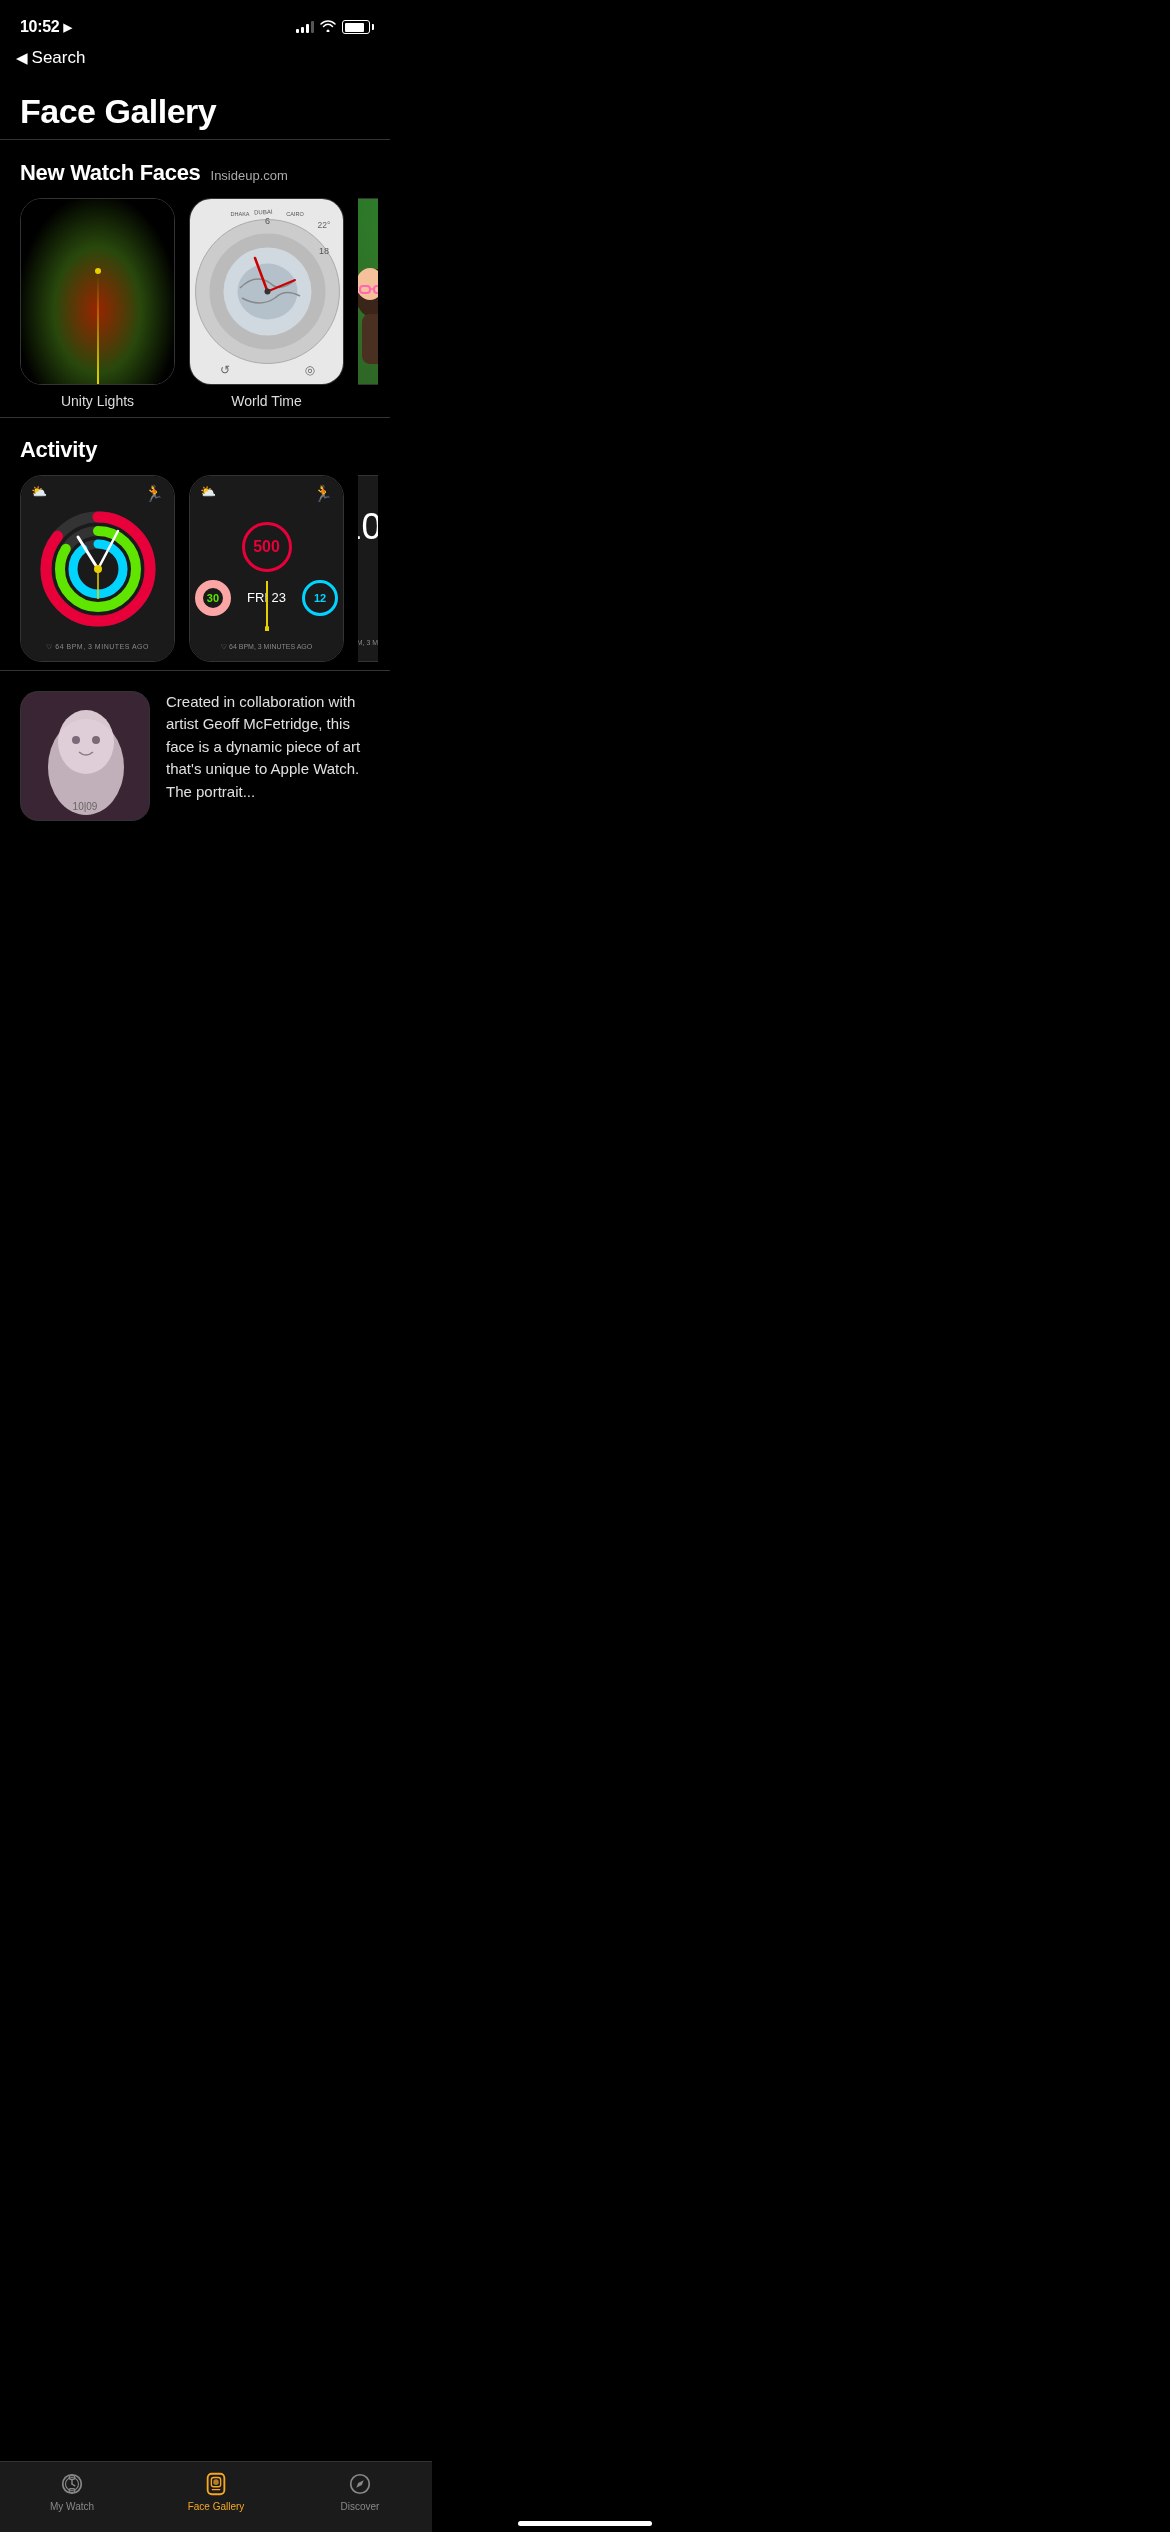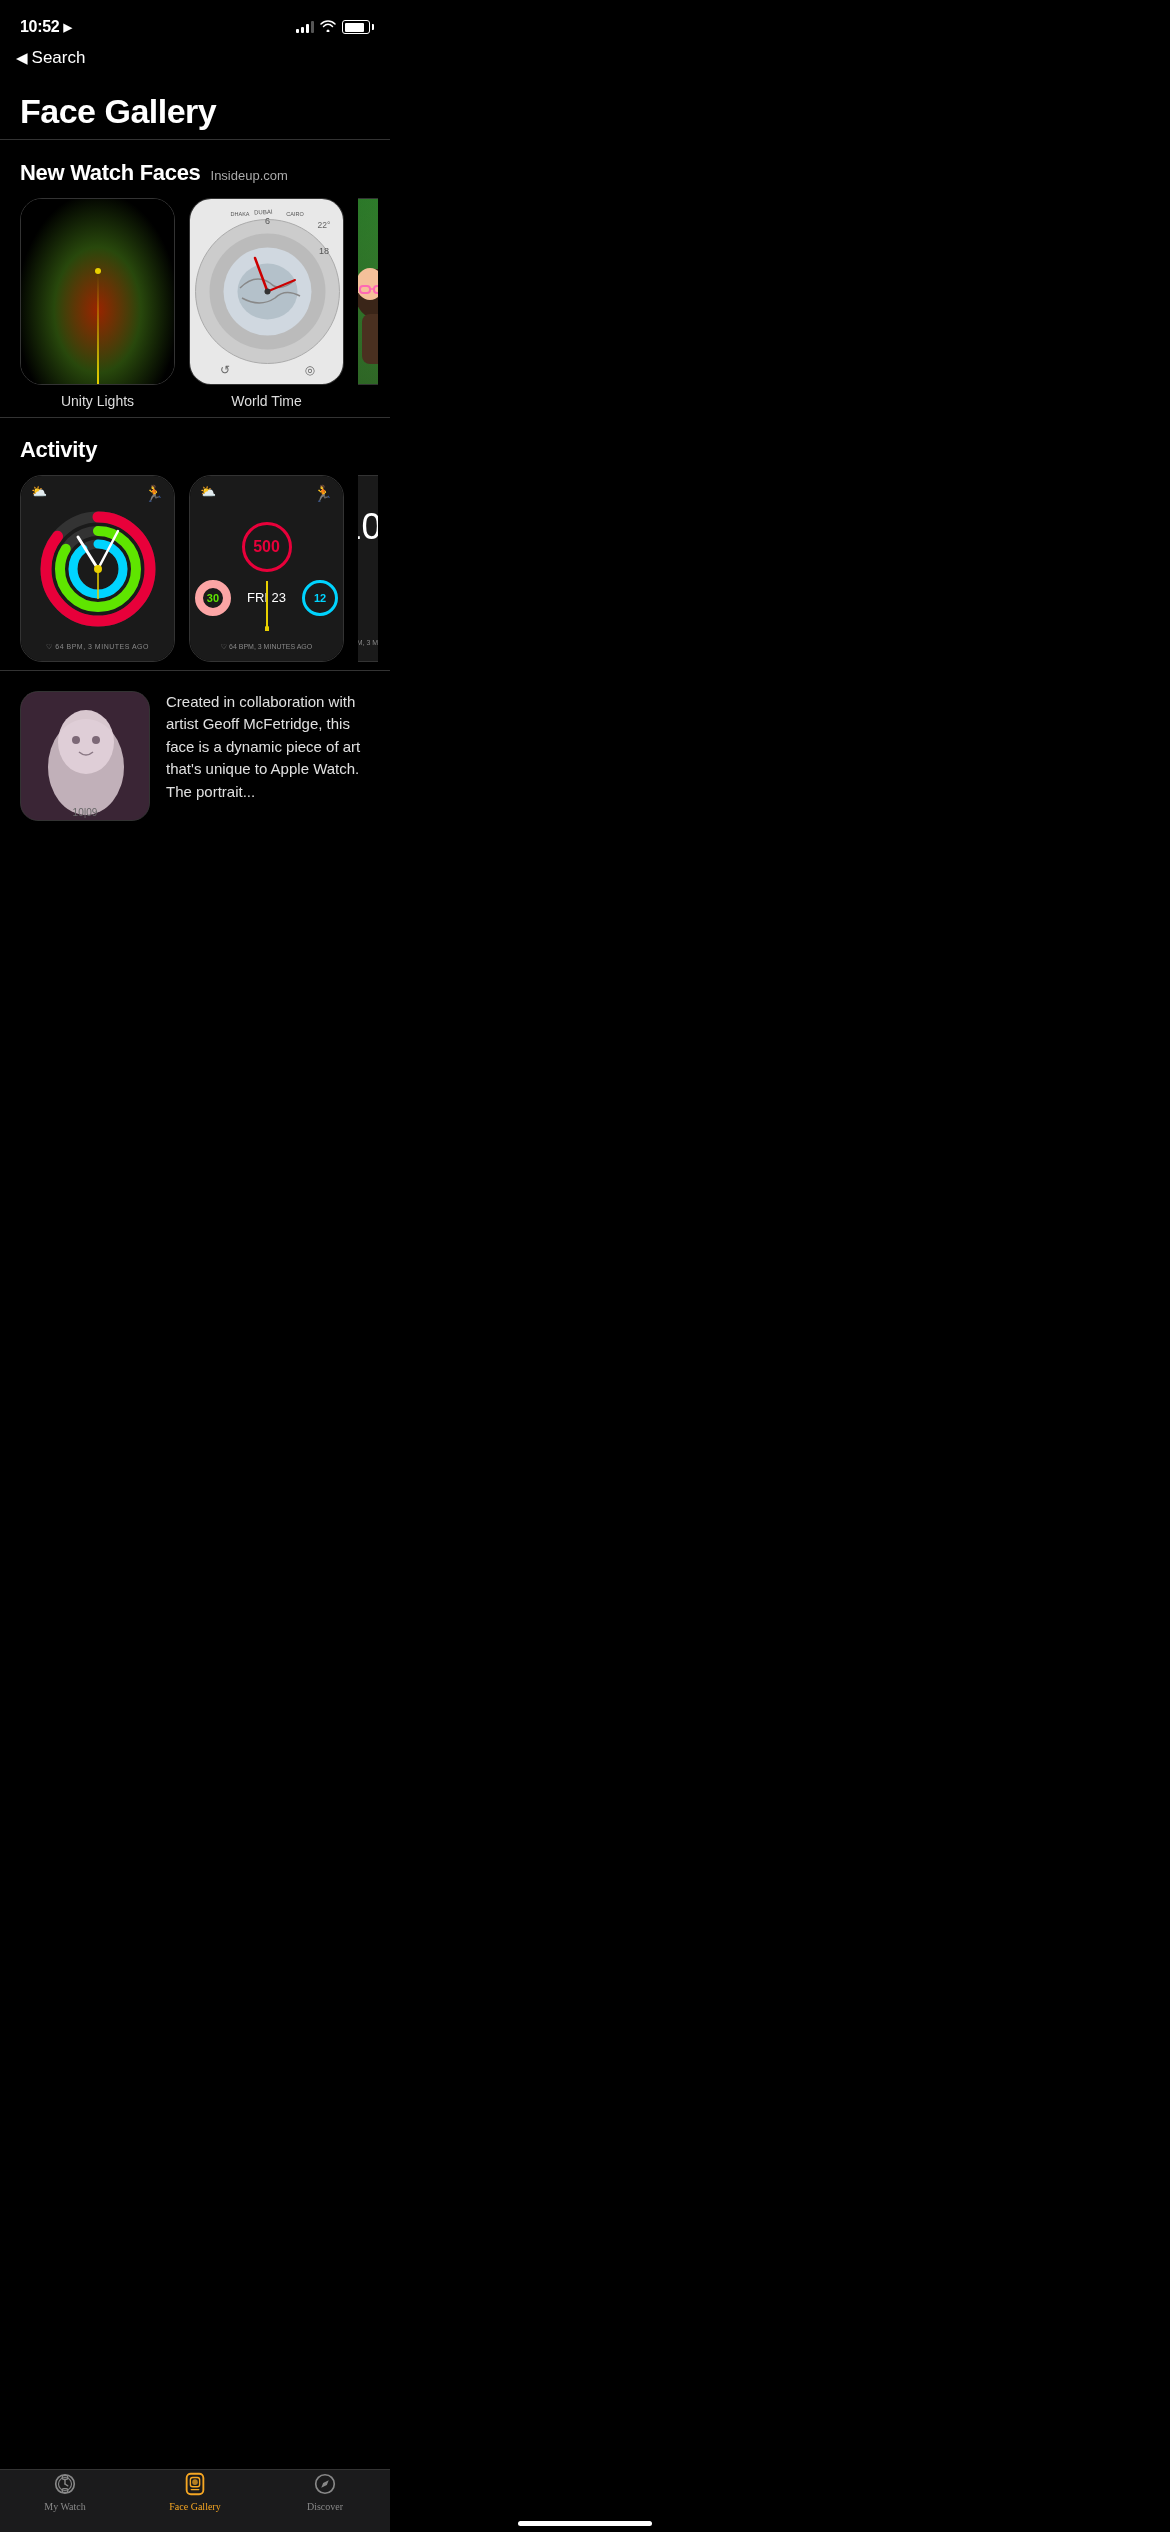--- a/index.html
+++ b/index.html
@@ -380,28 +380,27 @@
       font-size: 15px;
       line-height: 1.5;
       color: #e0e0e0;
     }
 
     
     .tab-bar {
       position: fixed;
       bottom: 0;
       left: 0;
-      width: 390px;
+      width: 432px;
       background: rgba(28, 28, 30, 0.95);
       border-top: 0.5px solid #333;
       display: flex;
       align-items: flex-start;
       justify-content: space-around;
-      padding: 0 0 20px 0;
-      font-family: Liberation Serif, serif;
+      padding: 8px 0 20px 0;
     }
     .tab-item {
       display: flex;
       flex-direction: column;
       align-items: center;
       gap: 3px;
       flex: 1;
       cursor: pointer;
     }
     .tab-icon {
@@ -642,21 +641,21 @@
         <svg width="130" height="130" viewBox="0 0 130 130" style="position:absolute;">
           <rect width="130" height="130" fill="#3a2535"></rect>
 
           <ellipse cx="65" cy="75" rx="38" ry="48" fill="#d0c0c8" opacity="0.9"></ellipse>
           <ellipse cx="65" cy="50" rx="28" ry="32" fill="#e0d0d8" opacity="0.95"></ellipse>
 
           <circle cx="55" cy="48" r="4" fill="#3a2535" opacity="0.6"></circle>
           <circle cx="75" cy="48" r="4" fill="#3a2535" opacity="0.6"></circle>
           <path d="M58 60 Q65 66 72 60" stroke="#3a2535" stroke-width="1.5" fill="none" opacity="0.5"></path>
         </svg>
-        <div style="position:absolute; bottom:2px; left:50%; transform:translateX(-50%); font-size:10px; color:#666; font-weight:500; white-space:nowrap;">10|09</div>
+        <div style="position:absolute; bottom:8px; left:50%; transform:translateX(-50%); font-size:10px; color:#666; font-weight:500; white-space:nowrap;">10|09</div>
       </div>
       <p class="artist-desc">Created in collaboration with artist Geoff McFetridge, this face is a dynamic piece of art that's unique to Apple Watch. The portrait...</p>
     </div>
   </div>
 
 </div>
 
 <div class="tab-bar">
 
   <div class="tab-item">

